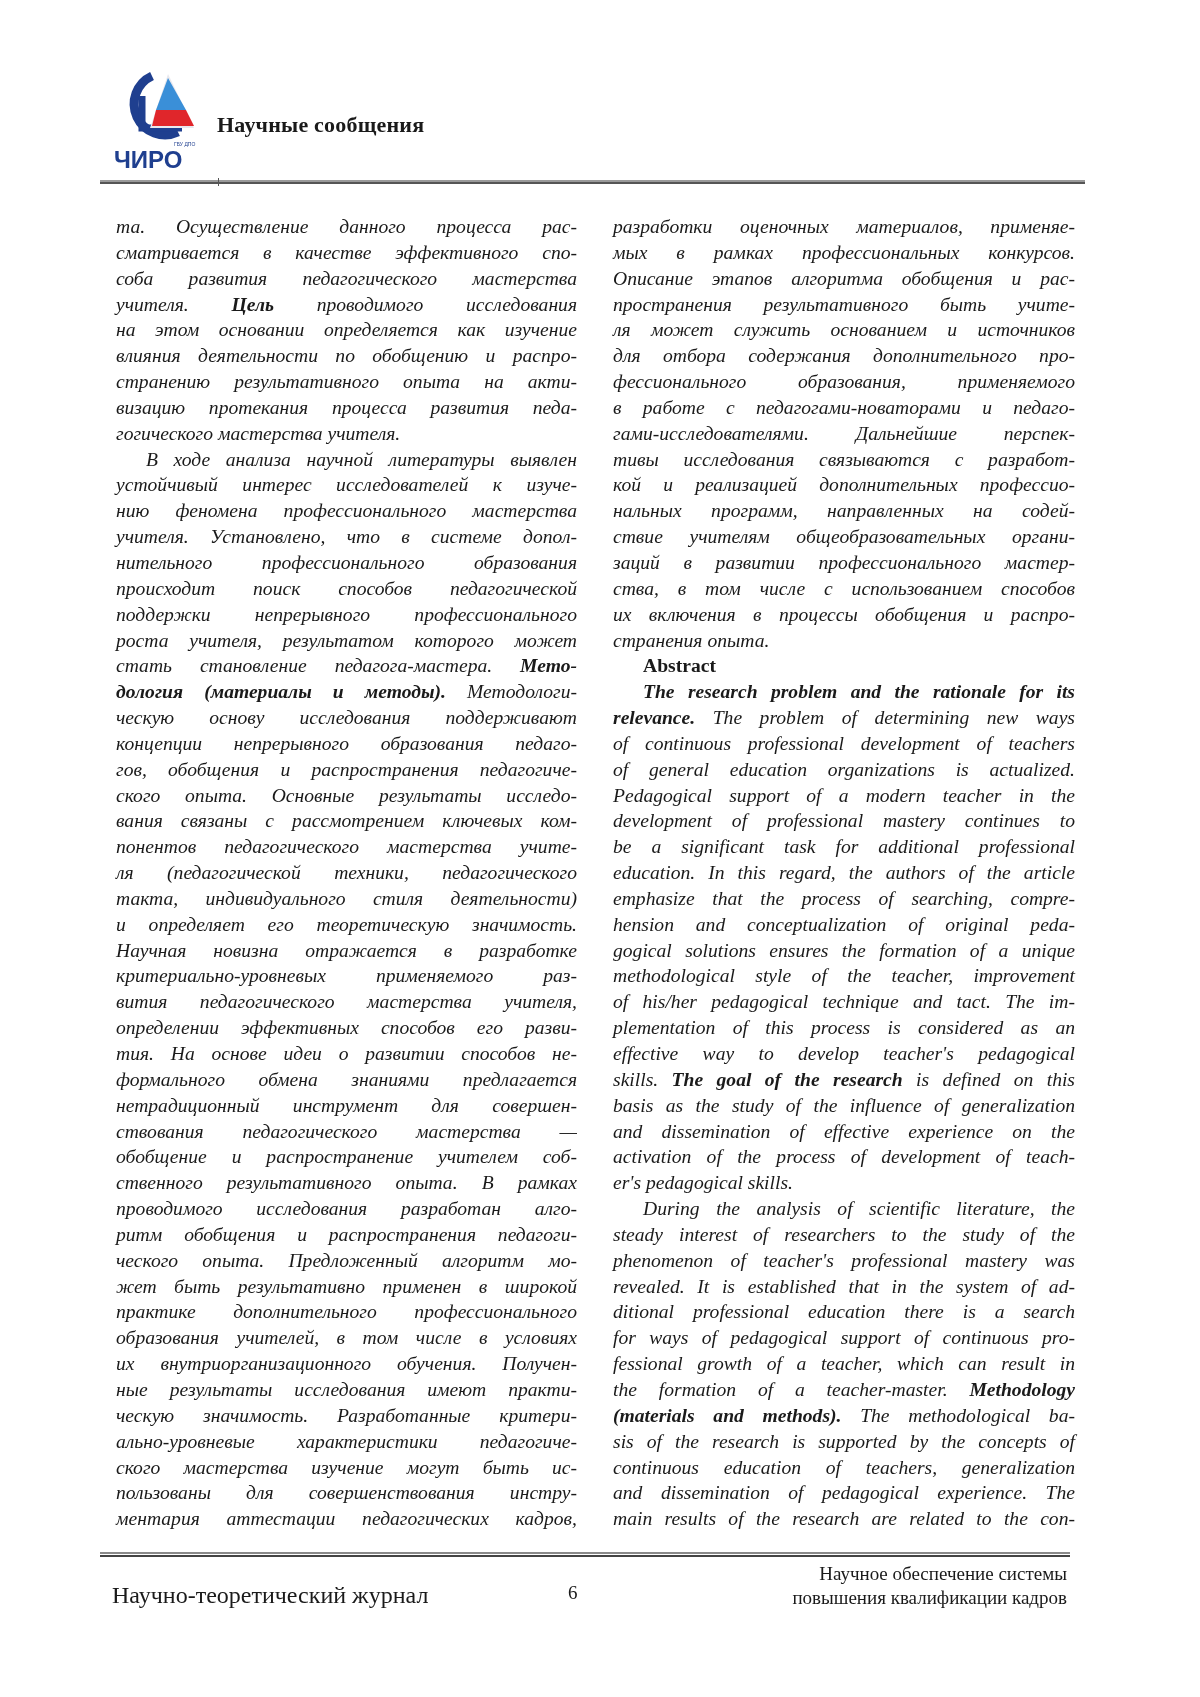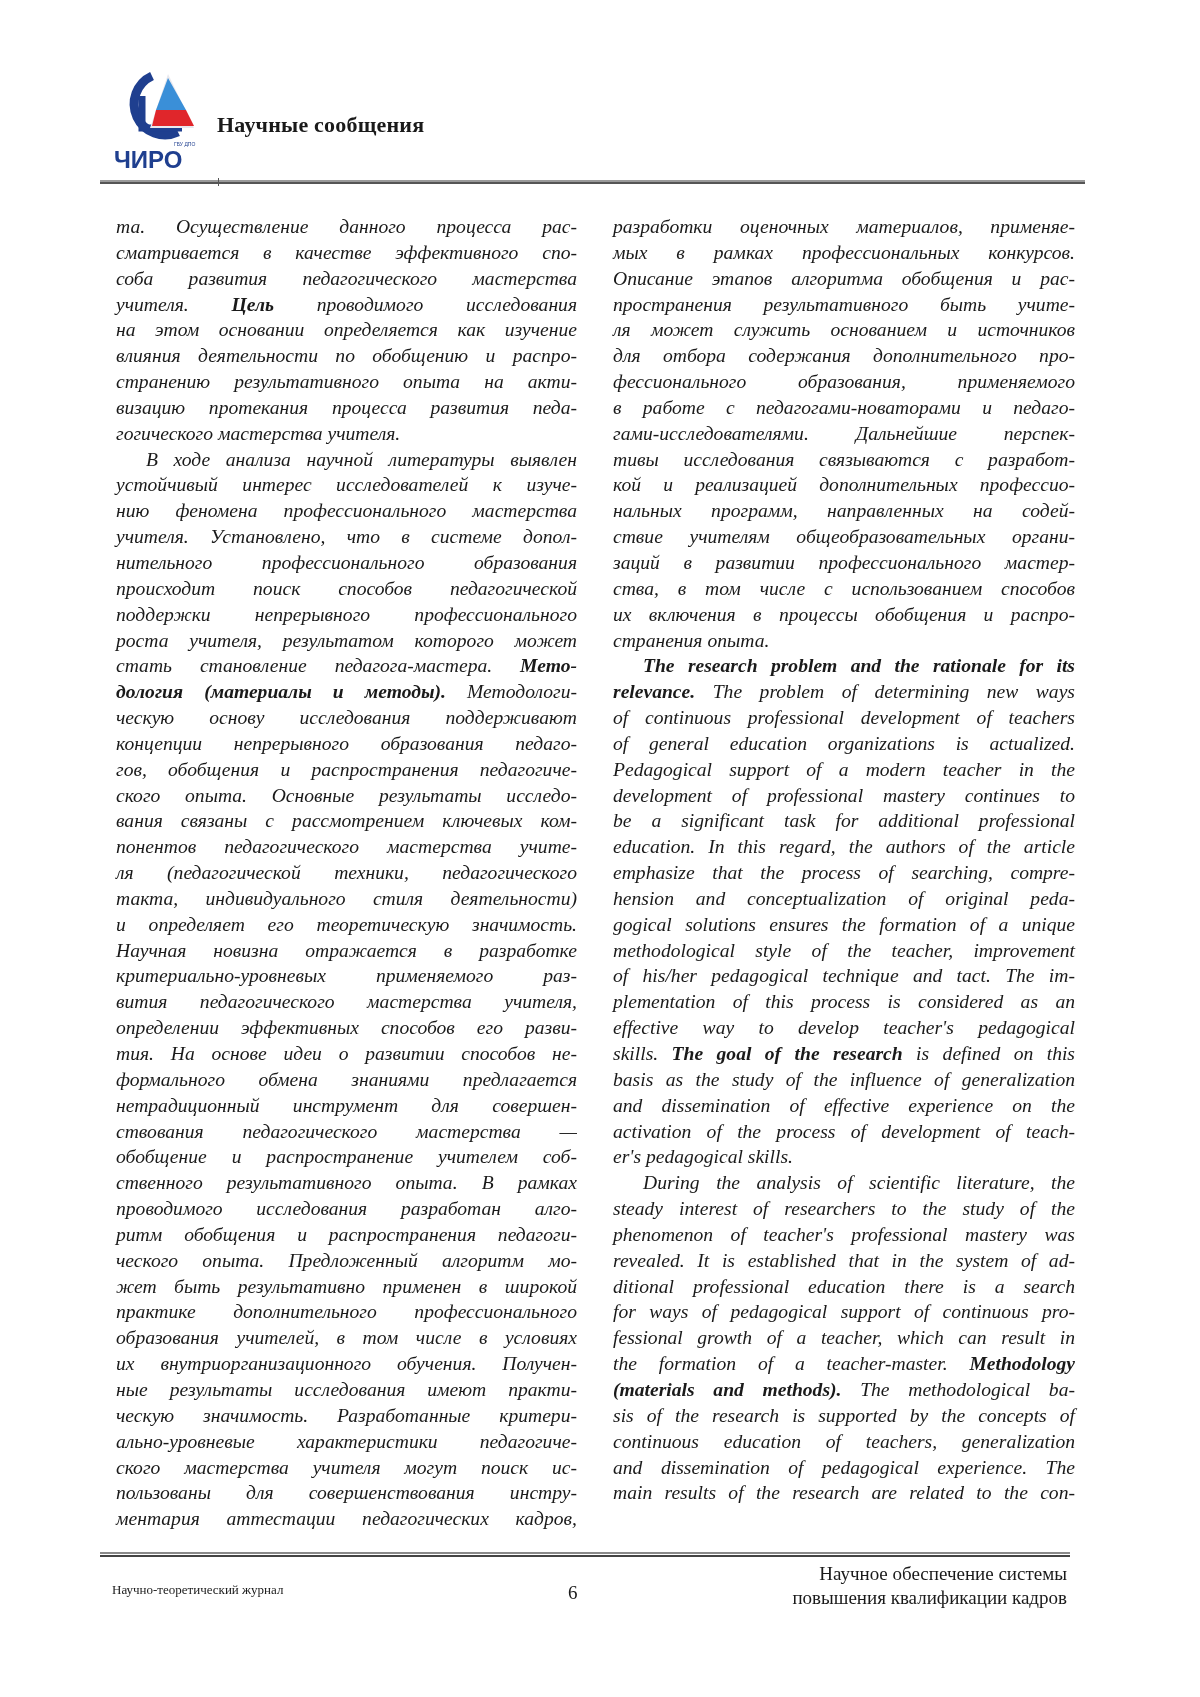--- a/index.html
+++ b/index.html
@@ -16,21 +16,21 @@
   .col-right { left: 603px; width: 462px; margin-left: 10px; }
   .line { display: block; text-align: justify; text-align-last: justify; white-space: nowrap; height: 25.85px; overflow: visible; }
   .line.last { text-align-last: left; }
   .line.indent { padding-left: 30px; }
   .line > span { white-space: normal; }
   .bold { font-weight: bold; }
   .upright { font-style: normal; }
 
   .footer-rule-top { position: absolute; left: 100px; top: 1552px; width: 970px; height: 2px; background: #8a8a8a; }
   .footer-rule-bot { position: absolute; left: 100px; top: 1555px; width: 970px; height: 2px; background: #444; }
-  .footer-left { position: absolute; left: 112px; top: 1582px; font-size: 13px; }
+  .footer-left { position: absolute; left: 112px; top: 1582px; font-size: 24px; }
   .footer-page { position: absolute; left: 568px; top: 1582px; font-size: 19px; }
   .footer-right { position: absolute; right: 133px; top: 1562px; font-size: 19px; text-align: right; line-height: 24px; }
 </style>
 </head>
 <body>
 
 <div class="header">
   <svg class="logo" viewBox="0 0 92 106" xmlns="http://www.w3.org/2000/svg">
     <path d="M40 8 A30 30 0 1 0 66 64" fill="none" stroke="#1f3f8f" stroke-width="9"></path>
     <path d="M30 28 L30 60 L70 60" fill="none" stroke="#1f3f8f" stroke-width="7"></path>
@@ -87,21 +87,21 @@
     <div class="line"><span>проводимого исследования разработан алго-</span></div>
     <div class="line"><span>ритм обобщения и распространения педагоги-</span></div>
     <div class="line"><span>ческого опыта. Предложенный алгоритм мо-</span></div>
     <div class="line"><span>жет быть результативно применен в широкой</span></div>
     <div class="line"><span>практике дополнительного профессионального</span></div>
     <div class="line"><span>образования учителей, в том числе в условиях</span></div>
     <div class="line"><span>их внутриорганизационного обучения. Получен-</span></div>
     <div class="line"><span>ные результаты исследования имеют практи-</span></div>
     <div class="line"><span>ческую значимость. Разработанные критери-</span></div>
     <div class="line"><span>ально-уровневые характеристики педагогиче-</span></div>
-    <div class="line"><span>ского мастерства учителя могут поиск ис-</span></div>
+    <div class="line"><span>ского мастерства изучение могут быть ис-</span></div>
     <div class="line"><span>пользованы для совершенствования инстру-</span></div>
     <div class="line"><span>ментария аттестации педагогических кадров,</span></div>
   </div>
 <div class="column col-right" id="col-right">
     <div class="line"><span>разработки оценочных материалов, применяе-</span></div>
     <div class="line"><span>мых в рамках профессиональных конкурсов.</span></div>
     <div class="line"><span>Описание этапов алгоритма обобщения и рас-</span></div>
     <div class="line"><span>пространения результативного быть учите-</span></div>
     <div class="line"><span>ля может служить основанием и источников</span></div>
     <div class="line"><span>для отбора содержания дополнительного про-</span></div>
@@ -109,20 +109,21 @@
     <div class="line"><span>в работе с педагогами-новаторами и педаго-</span></div>
     <div class="line"><span>гами-исследователями. Дальнейшие перспек-</span></div>
     <div class="line"><span>тивы исследования связываются с разработ-</span></div>
     <div class="line"><span>кой и реализацией дополнительных профессио-</span></div>
     <div class="line"><span>нальных программ, направленных на содей-</span></div>
     <div class="line"><span>ствие учителям общеобразовательных органи-</span></div>
     <div class="line"><span>заций в развитии профессионального мастер-</span></div>
     <div class="line"><span>ства, в том числе с использованием способов</span></div>
     <div class="line"><span>их включения в процессы обобщения и распро-</span></div>
     <div class="line last"><span>странения опыта.</span></div>
+    <div class="line last indent"><span class="bold upright">Abstract</span></div>
     <div class="line indent"><span><span class="bold">The research problem and the rationale for its</span></span></div>
     <div class="line"><span><span class="bold">relevance.</span> The problem of determining new ways</span></div>
     <div class="line"><span>of continuous professional development of teachers</span></div>
     <div class="line"><span>of general education organizations is actualized.</span></div>
     <div class="line"><span>Pedagogical support of a modern teacher in the</span></div>
     <div class="line"><span>development of professional mastery continues to</span></div>
     <div class="line"><span>be a significant task for additional professional</span></div>
     <div class="line"><span>education. In this regard, the authors of the article</span></div>
     <div class="line"><span>emphasize that the process of searching, compre-</span></div>
     <div class="line"><span>hension and conceptualization of original peda-</span></div>

